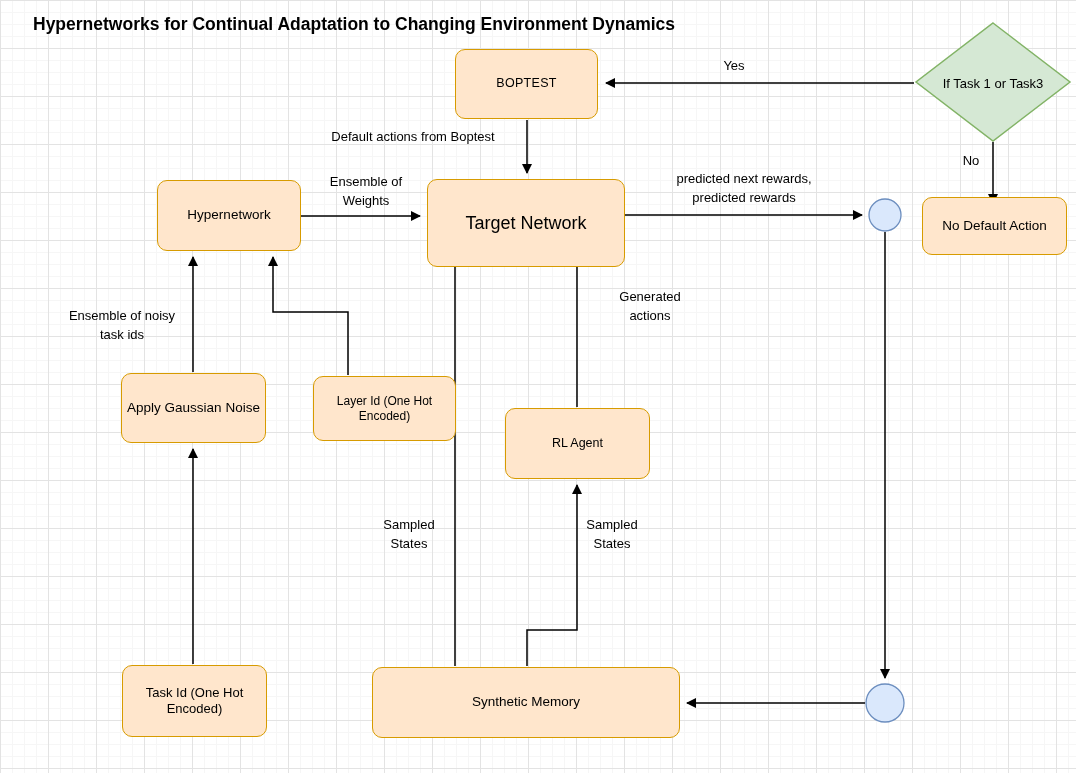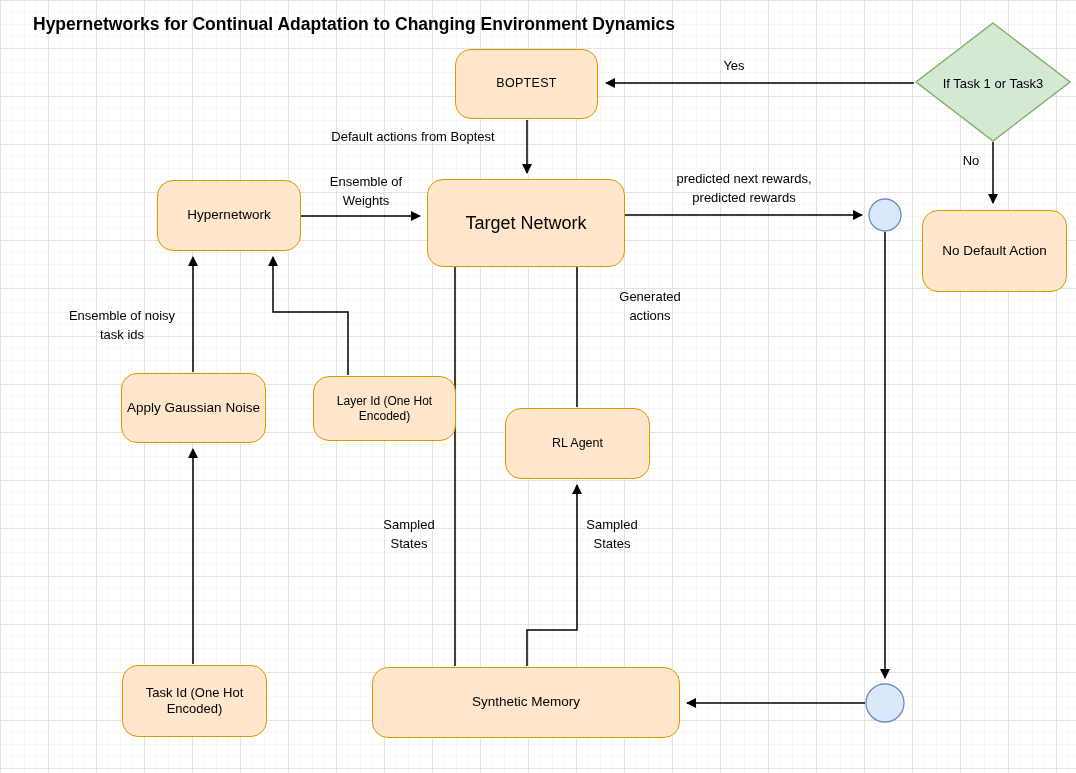--- a/index.html
+++ b/index.html
@@ -12,21 +12,21 @@
       linear-gradient(90deg, var(--grid-major) 1px, transparent 1px),
       linear-gradient(var(--grid-minor) 1px, transparent 1px),
       linear-gradient(90deg, var(--grid-minor) 1px, transparent 1px);
     background-size:48px 48px,48px 48px,12px 12px,12px 12px;
   }
   #edges{position:absolute;left:0;top:0;width:1076px;height:773px;}
   .node{
     position:absolute;
     background:var(--node-fill);
     border:1px solid var(--node-stroke);
-    border-radius:16px;
+    border-radius:10px;
     display:flex;align-items:center;justify-content:center;
     text-align:center;color:#000;font-size:13px;line-height:1.25;
     padding:4px 5px;box-sizing:border-box;
   }
   .lbl{
     position:absolute;transform:translate(-50%,-50%);
     text-align:center;color:#000;font-size:13px;line-height:1.45;
     white-space:normal;
   }
   #title{
@@ -34,21 +34,21 @@
     font-size:17.5px;font-weight:bold;color:#000;white-space:nowrap;
   }
   #n-boptest{left:455px;top:49px;width:143px;height:70px;font-size:12.5px;letter-spacing:.3px;}
   #n-hypernetwork{left:157px;top:180px;width:144px;height:71px;font-size:13.5px;}
   #n-target{left:427px;top:179px;width:198px;height:88px;font-size:18px;}
   #n-gauss{left:121px;top:373px;width:145px;height:70px;font-size:13.5px;}
   #n-layerid{left:277px;top:376px;width:143px;height:65px;font-size:12px;margin-left:36px;}
   #n-rlagent{left:505px;top:408px;width:145px;height:71px;font-size:12.5px;}
   #n-taskid{left:122px;top:665px;width:145px;height:72px;font-size:13px;}
   #n-synmem{left:372px;top:667px;width:308px;height:71px;font-size:13.5px;}
-  #n-nodefault{left:922px;top:210px;width:145px;height:82px;font-size:13.5px;}
+  #n-nodefault{left:922px;top:197px;width:145px;height:58px;font-size:13.5px;}
   #l-decision{left:993px;top:84px;width:150px;font-size:13px;}
   #l-yes{left:734px;top:66px;width:60px;}
   #l-no{left:971px;top:161px;width:50px;}
   #l-default{left:413px;top:137px;width:230px;white-space:nowrap;}
   #l-ensweights{left:366px;top:192px;width:90px;}
   #l-predicted{left:744px;top:189px;width:180px;}
   #l-ensnoisy{left:122px;top:326px;width:115px;}
   #l-genactions{left:650px;top:307px;width:100px;}
   #l-sampled-left{left:409px;top:535px;width:78px;}
   #l-sampled-right{left:612px;top:535px;width:78px;}

